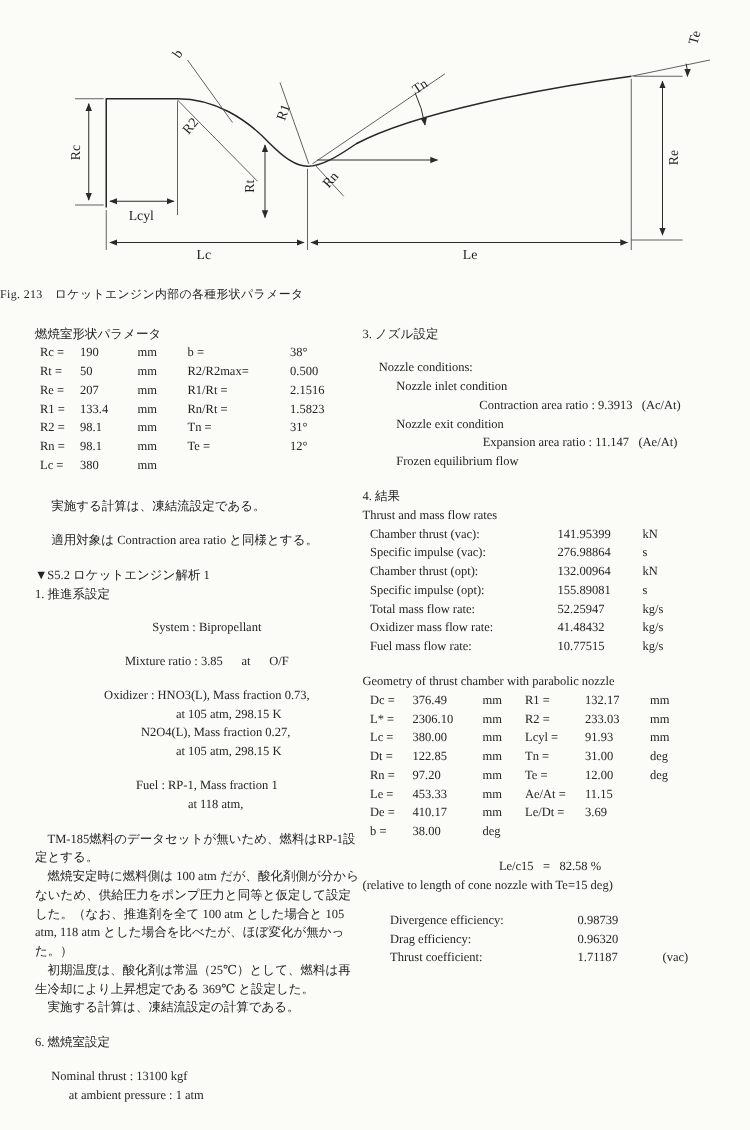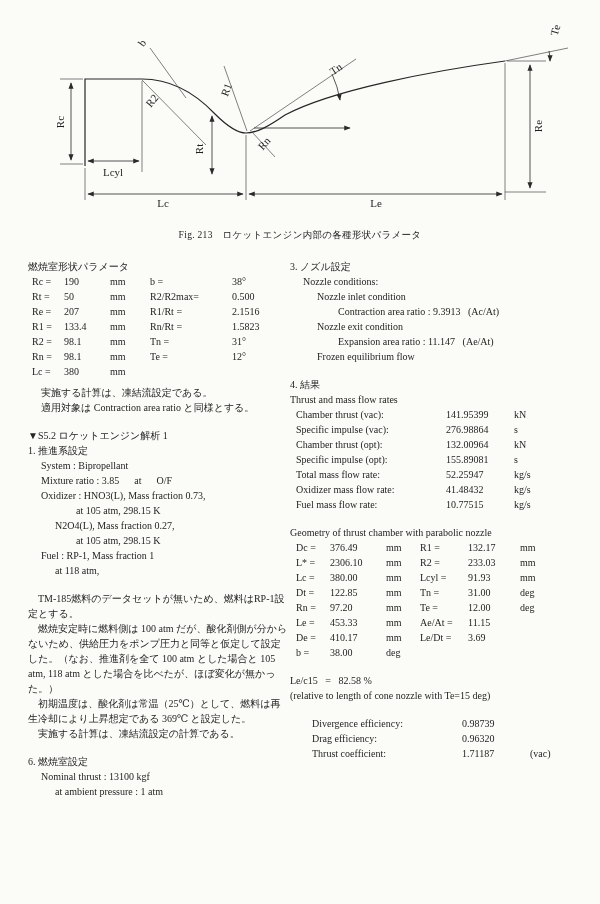--- a/index.html
+++ b/index.html
@@ -5,30 +5,30 @@
   * { box-sizing: border-box; margin: 0; padding: 0; }
   html,body { background: #d9d9d9; }
   .page {
     width: 600px; height: 904px; margin: 0 auto; overflow: hidden;
     background: #fbfbf8; color: #242424;
     font-family: "Liberation Serif", "DejaVu Serif", serif;
     font-size: 10px; line-height: 15px;
   }
   .fig { padding-top: 4px; }
   svg text { font-family: "Liberation Serif", "DejaVu Serif", serif; font-size: 11px; fill: #1f1f1f; }
-  .caption { text-align: center; font-size: 9.5px; letter-spacing: .3px; }
+  .caption { text-align: left; font-size: 9.5px; letter-spacing: .3px; }
   .columns { display: flex; margin-top: 16px; padding: 0 10px 0 28px; }
   .col-left { width: 262px; flex: none; }
   .col-right { flex: 1; min-width: 0; }
   .gap  { height: 13px; }
   .gap-s{ height: 6px; }
-  .ind1 { padding-left: 13px; }
+  .ind1 { padding-left: 13px; margin-top: 12px; }
   .ind2 { padding-left: 27px; }
   .ind3 { padding-left: 48px; }
-  .pre  { white-space: pre-wrap; }
+  .pre  { white-space: pre-wrap; text-align: center; }
   .para { text-indent: 1em; }
   .prow { display: grid; grid-template-columns: 32px 46px 40px 82px auto; padding-left: 4px; }
   .trow { display: grid; grid-template-columns: 150px 68px auto; padding-left: 6px; }
   .grow { display: grid; grid-template-columns: 34px 56px 34px 48px 52px auto; padding-left: 6px; }
   .erow { display: grid; grid-template-columns: 150px 68px auto; padding-left: 2px; margin-left: 20px; }
 </style>
 </head>
 <body>
 
 <div class="page">

